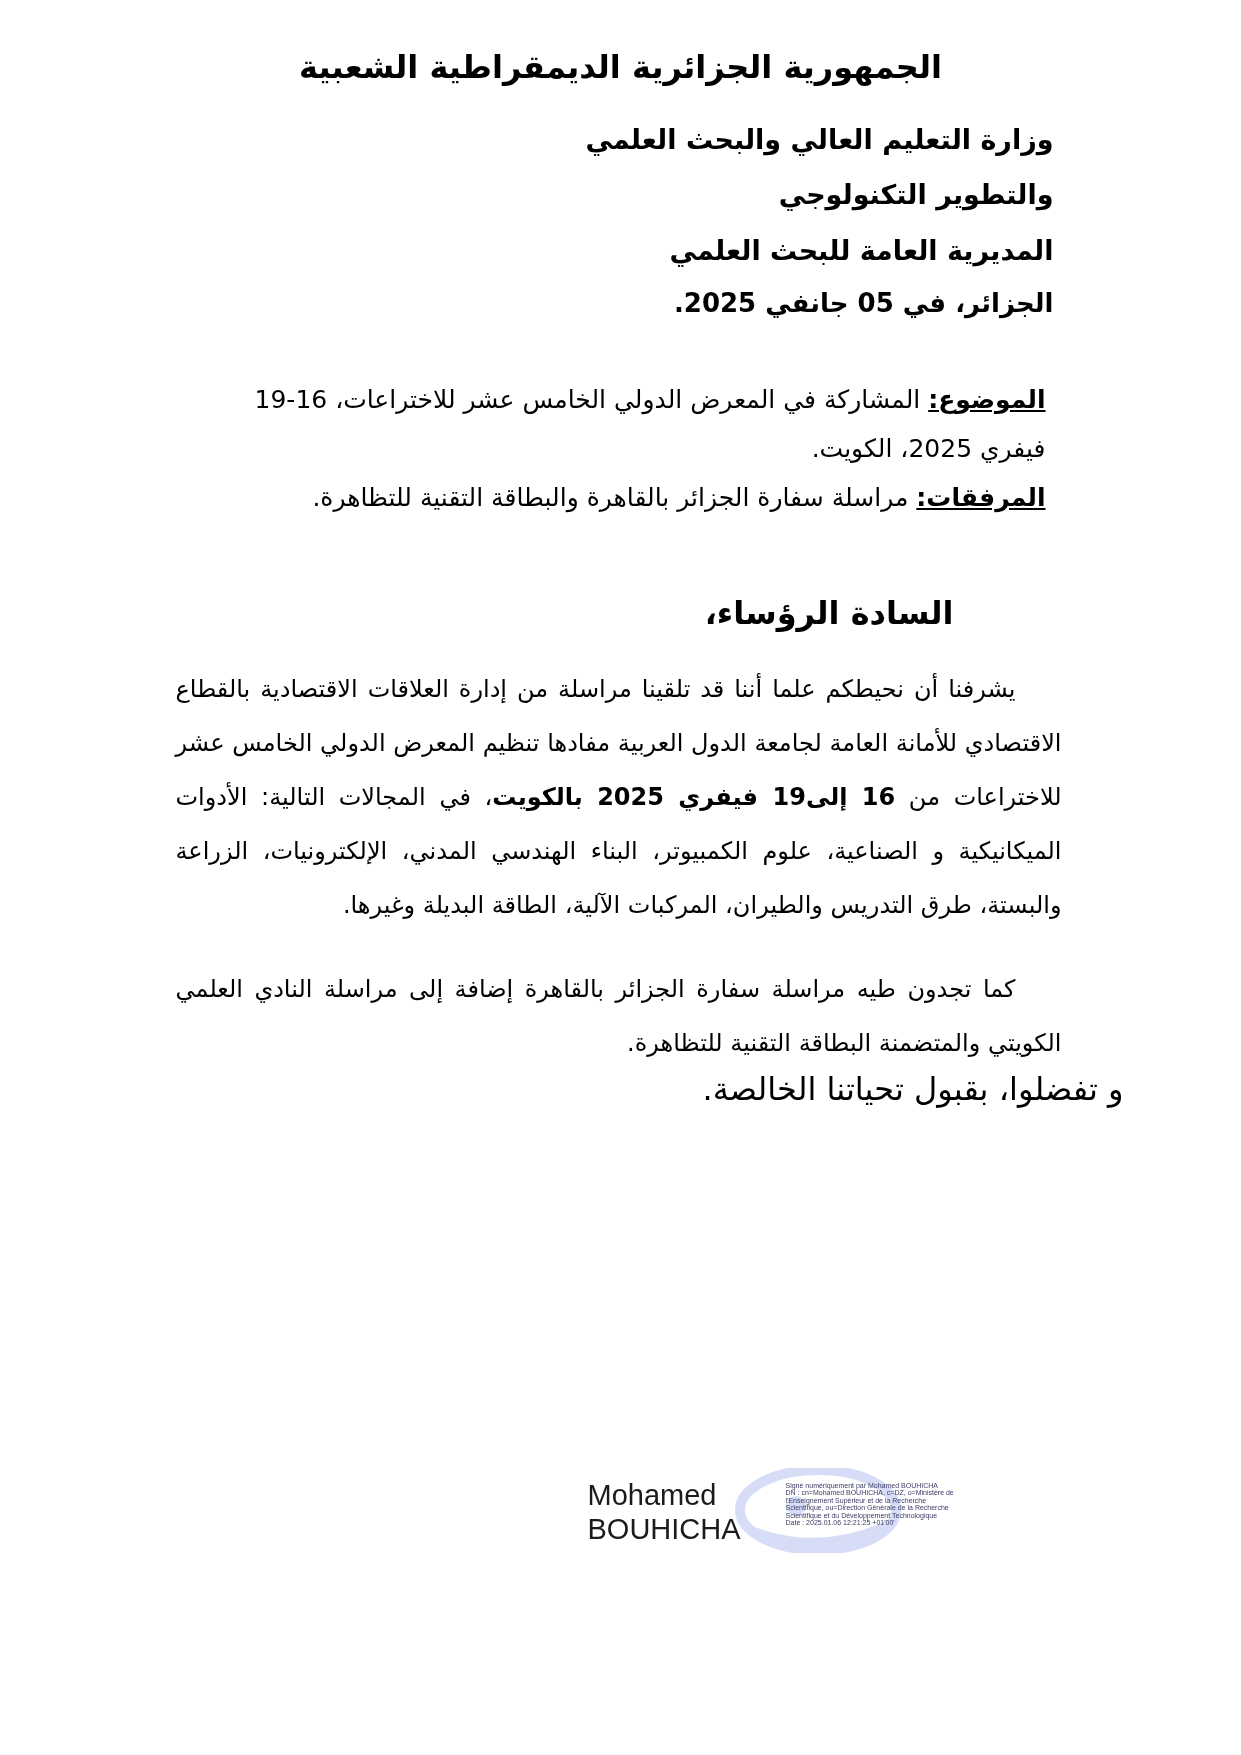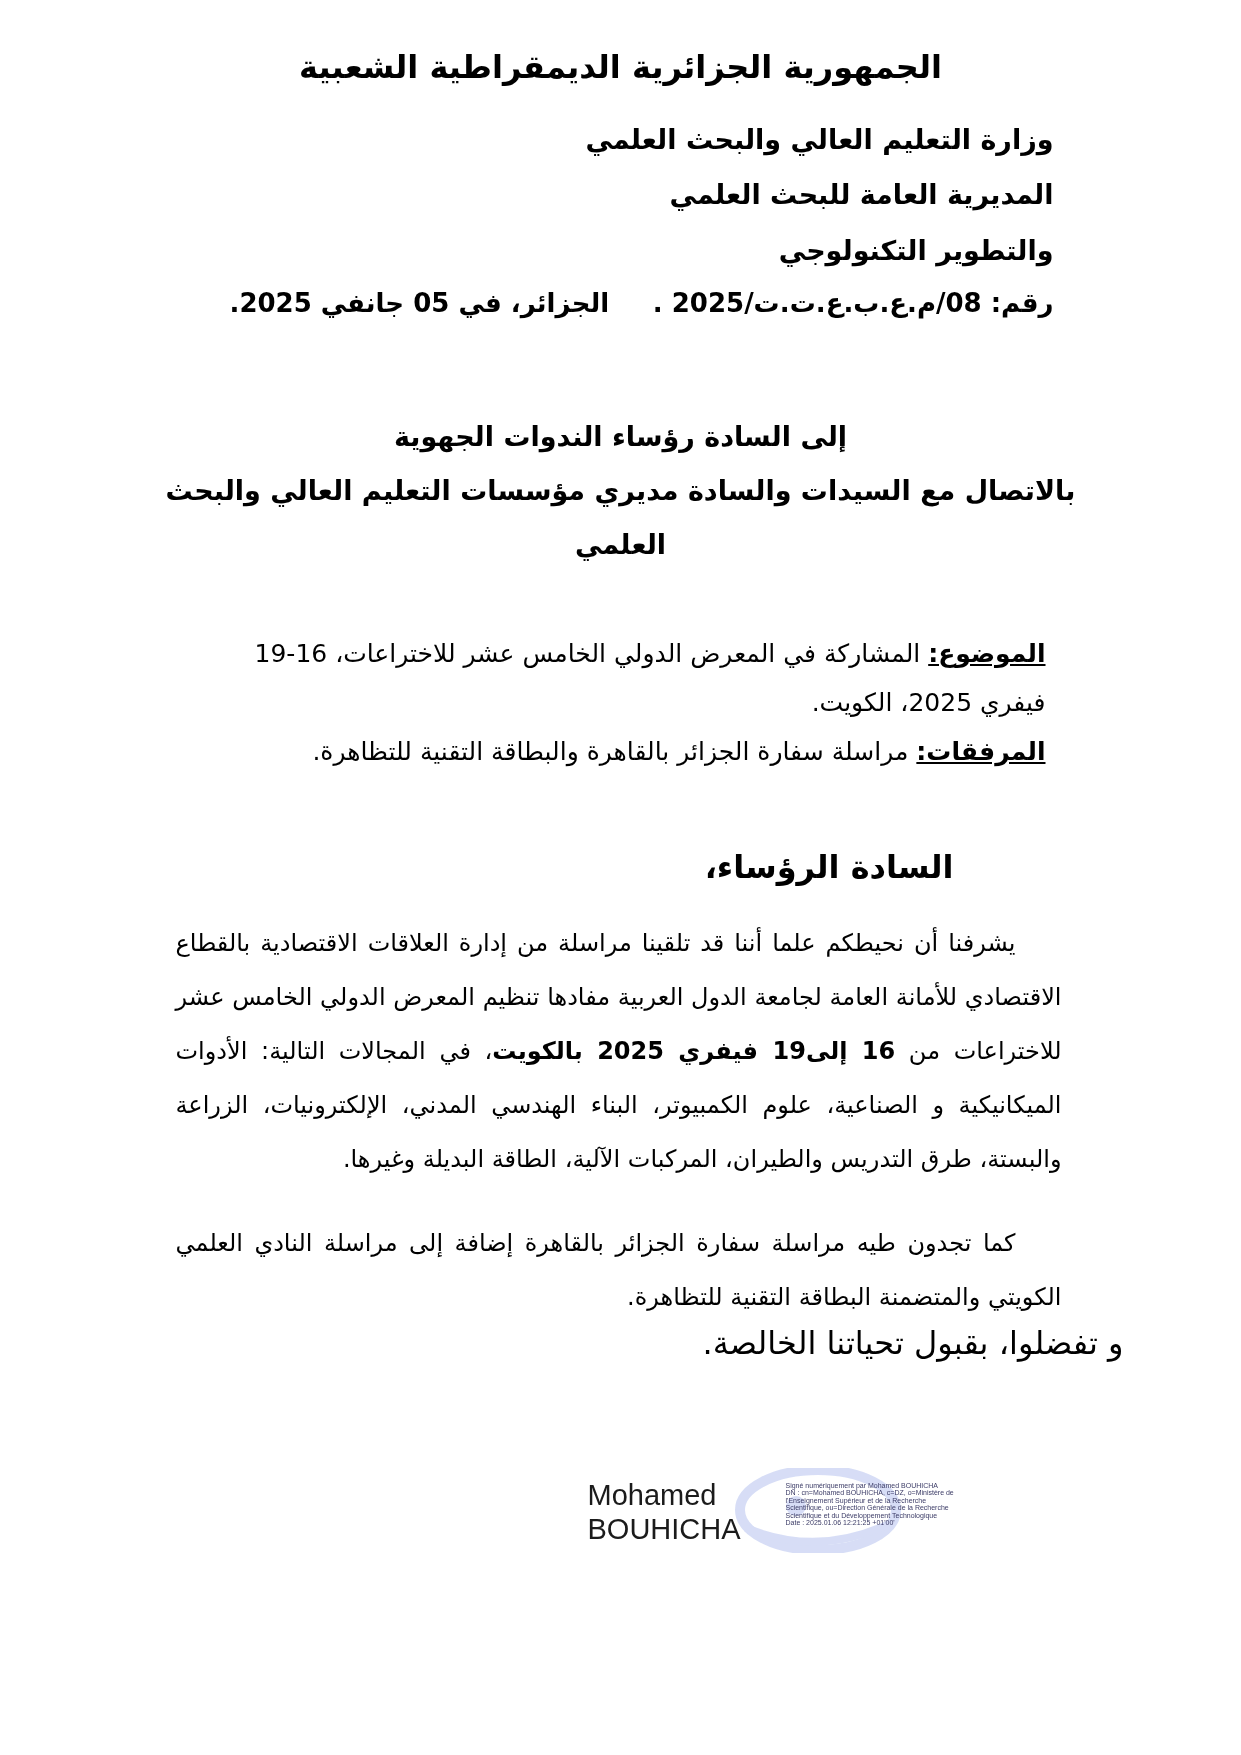--- a/index.html
+++ b/index.html
@@ -110,33 +110,28 @@
 </style>
 </head>
 <body>
 
 <div class="page">
 
   <div class="republic-title">الجمهورية الجزائرية الديمقراطية الشعبية</div>
 
   <div class="org-block">
     <div>وزارة التعليم العالي والبحث العلمي</div>
+    <div>والتطوير التكنولوجي</div>
     <div>المديرية العامة للبحث العلمي</div>
-    <div>والتطوير التكنولوجي</div>
   </div>
 
   <div class="ref-row">
-    <div>رقم: 08/م.ع.ب.ع.ت.ت/2025 .</div>
     <div>الجزائر، في 05 جانفي 2025.</div>
   </div>
 
-  <div class="addressee">
-    <div>إلى السادة رؤساء الندوات الجهوية</div>
-    <div>بالاتصال مع السيدات والسادة مديري مؤسسات التعليم العالي والبحث العلمي</div>
-  </div>
 
   <div class="subject-block">
     <div>
       <span class="inline-label">الموضوع:</span><span> المشاركة في المعرض الدولي الخامس عشر للاختراعات، 16-19 فيفري 2025، الكويت.</span>
     </div>
     <div>
       <span class="inline-label">المرفقات:</span><span> مراسلة سفارة الجزائر بالقاهرة والبطاقة التقنية للتظاهرة.</span>
     </div>
   </div>
 

